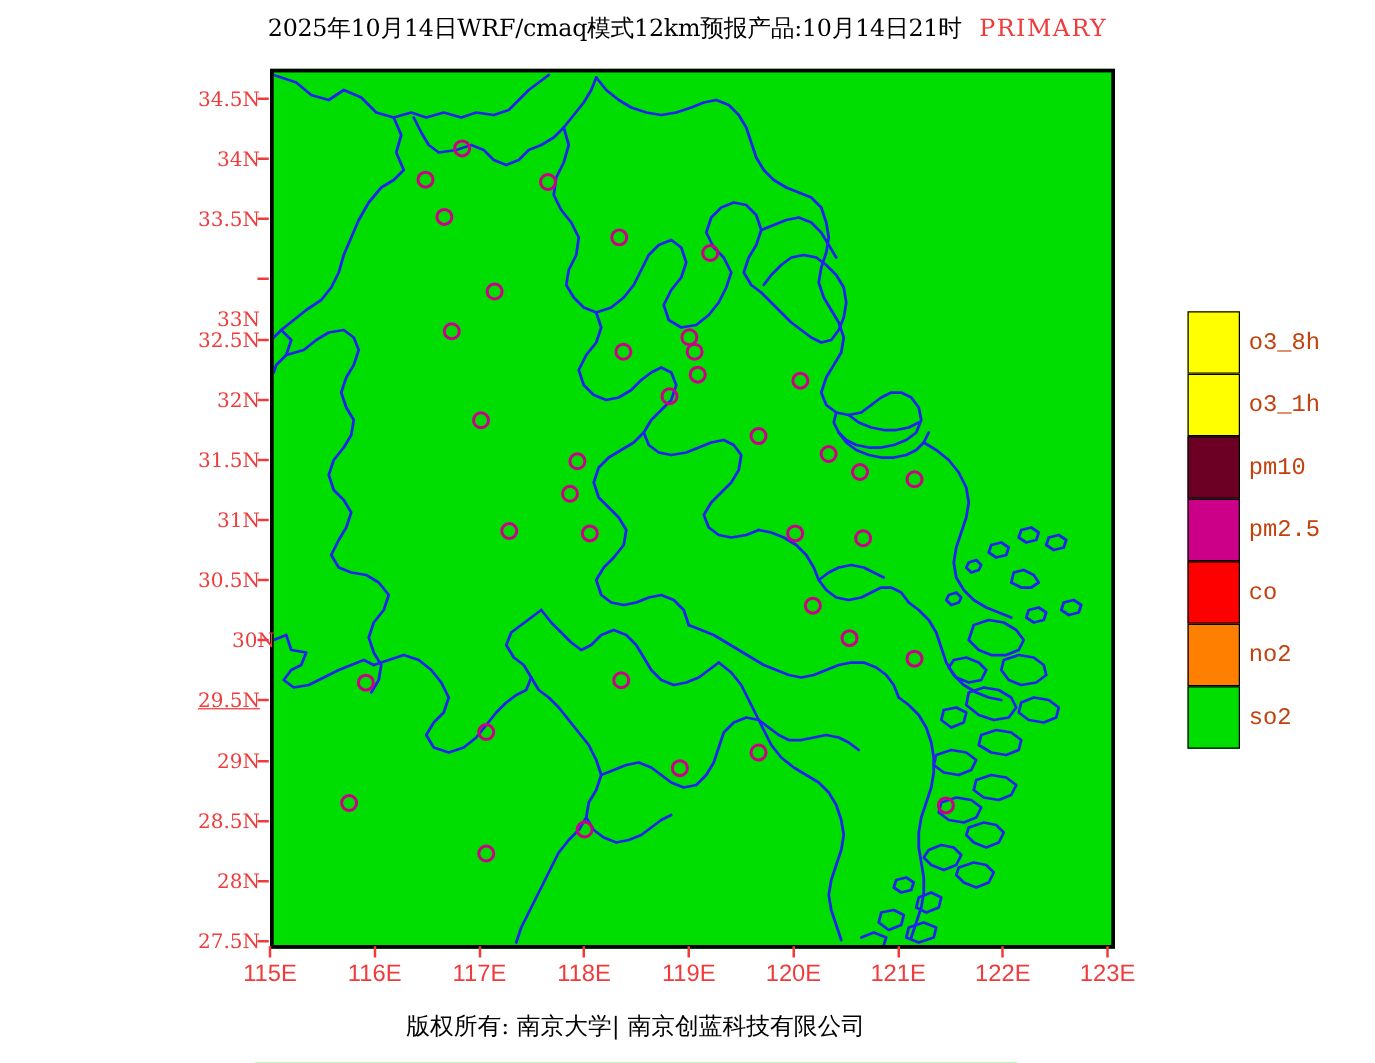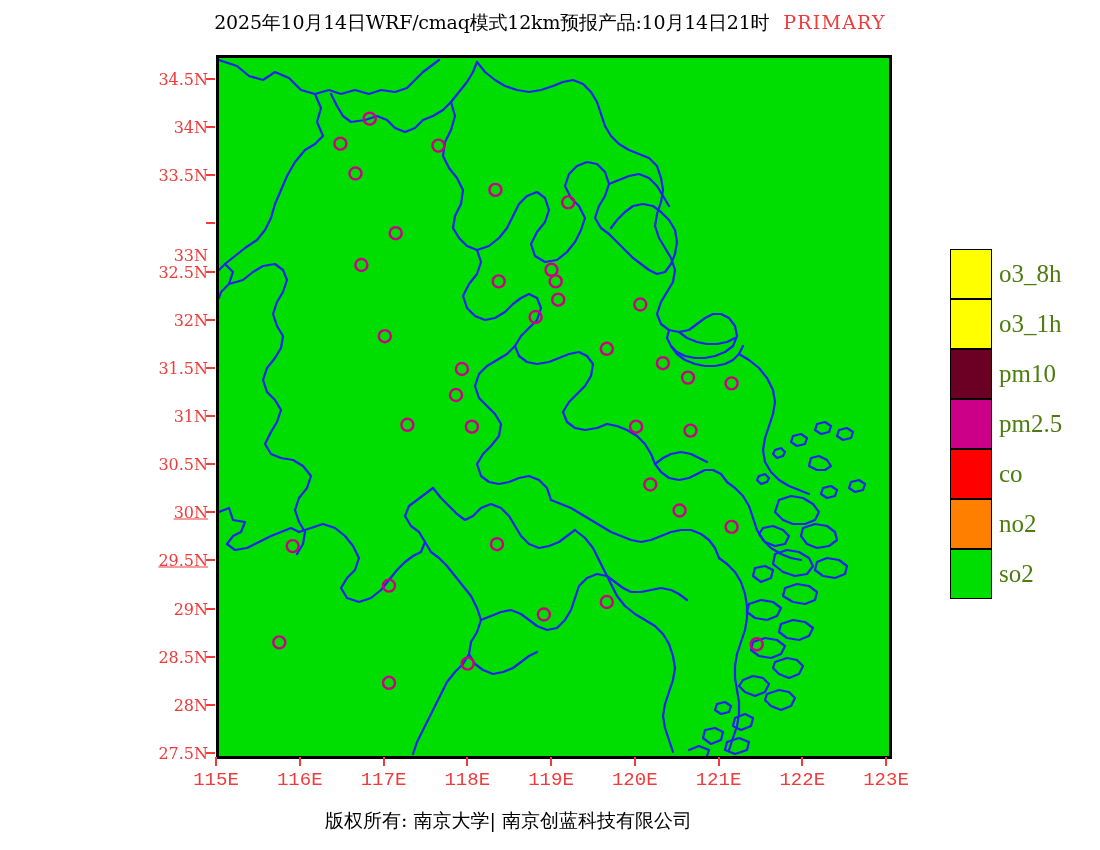--- a/index.html
+++ b/index.html
@@ -74,21 +74,21 @@
     position: absolute;
     font-family: "DejaVu Serif", serif;
     font-size: 16px;
     color: #ef3b3b;
     text-align: right;
     white-space: nowrap;
     transform: translateY(-50%);
   }
   .lab-x {
     position: absolute;
-    font-family: Liberation Mono, monospace;
+    font-family: Liberation Sans, sans-serif;
     font-size: 19px;
     color: #ef3b3b;
     text-align: center;
     white-space: nowrap;
     transform: translateX(-50%);
   }
 
   
   #legend {
     position: absolute;
@@ -107,23 +107,23 @@
     width: 42px;
     height: 50px;
     border: 1px solid #000000;
     box-sizing: border-box;
   }
   .legend-label {
     position: absolute;
     left: 49px;
     top: 50%;
     transform: translateY(-50%);
-    font-family: Liberation Serif, serif;
-    font-size: 25px;
-    color: #4d7c0f;
+    font-family: Liberation Mono, monospace;
+    font-size: 19px;
+    color: #c2410c;
     white-space: nowrap;
   }
 
   
   #footer {
     position: absolute;
     left: 0;
     top: 808px;
     width: 1017px;
     text-align: center;
@@ -272,21 +272,21 @@
     <div class="lab-y" style="left: 120px; width: 88px; top: 271.621px;">32.5N</div>
     <div class="tick-y" style="left: 206px; top: 318.759px;"></div>
     <div class="lab-y" style="left: 120px; width: 88px; top: 319.759px;">32N</div>
     <div class="tick-y" style="left: 206px; top: 366.897px;"></div>
     <div class="lab-y" style="left: 120px; width: 88px; top: 367.897px;">31.5N</div>
     <div class="tick-y" style="left: 206px; top: 415.034px;"></div>
     <div class="lab-y" style="left: 120px; width: 88px; top: 416.034px;">31N</div>
     <div class="tick-y" style="left: 206px; top: 463.172px;"></div>
     <div class="lab-y" style="left: 120px; width: 88px; top: 464.172px;">30.5N</div>
     <div class="tick-y" style="left: 206px; top: 511.31px;"></div>
-    <div class="lab-y" style="left: 120px; width: 88px; top: 512.31px; text-decoration: underline;">30N</div>
+    <div class="lab-y" style="left: 132px; width: 88px; top: 512.31px;">30N</div>
     <div class="tick-y" style="left: 206px; top: 559.448px;"></div>
     <div class="lab-y" style="left: 120px; width: 88px; top: 560.448px; text-decoration: underline;">29.5N</div>
     <div class="tick-y" style="left: 206px; top: 607.586px;"></div>
     <div class="lab-y" style="left: 120px; width: 88px; top: 608.586px;">29N</div>
     <div class="tick-y" style="left: 206px; top: 655.724px;"></div>
     <div class="lab-y" style="left: 120px; width: 88px; top: 656.724px;">28.5N</div>
     <div class="tick-y" style="left: 206px; top: 703.862px;"></div>
     <div class="lab-y" style="left: 120px; width: 88px; top: 704.862px;">28N</div>
     <div class="tick-y" style="left: 206px; top: 752px;"></div>
     <div class="lab-y" style="left: 120px; width: 88px; top: 753px;">27.5N</div>

